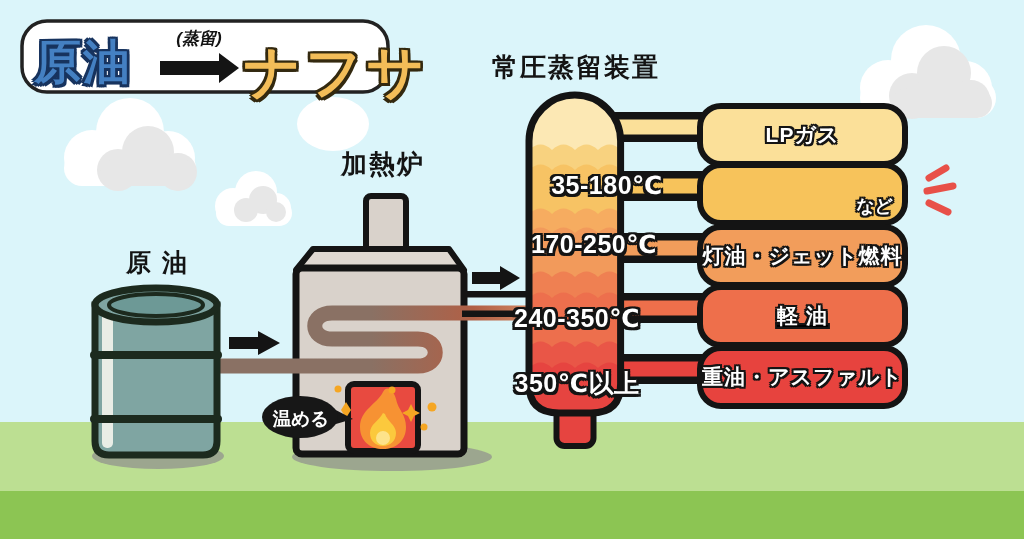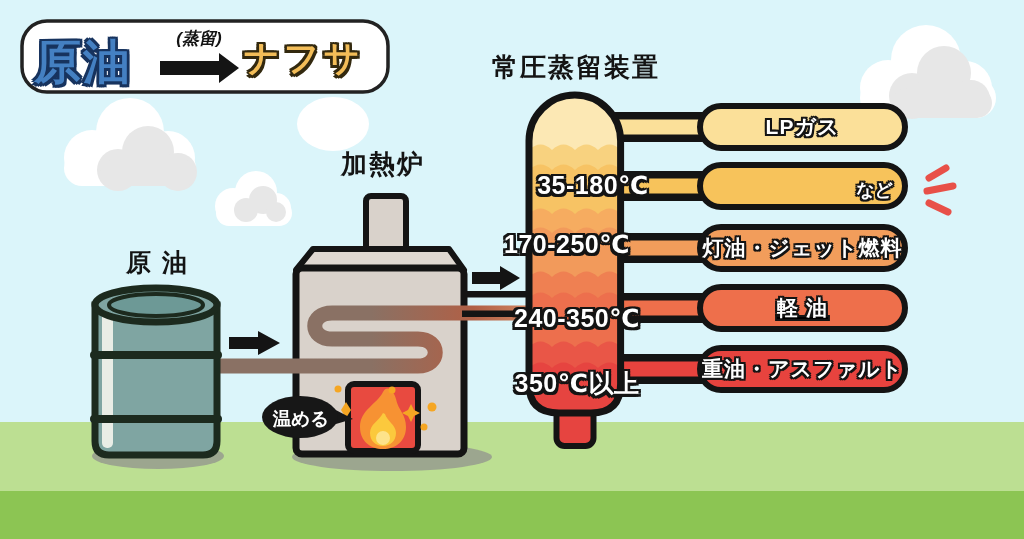--- a/index.html
+++ b/index.html
@@ -28,21 +28,21 @@
     -2.5px 0 0 #17335E, 2.5px 0 0 #17335E,
     0 -2.5px 0 #17335E, 0 2.5px 0 #17335E;}
   .title-gold{text-shadow:
     -2.5px -2.5px 0 #33290F, 2.5px -2.5px 0 #33290F,
     -2.5px  2.5px 0 #33290F, 2.5px  2.5px 0 #33290F,
     -2.5px 0 0 #33290F, 2.5px 0 0 #33290F,
     0 -2.5px 0 #33290F, 0 2.5px 0 #33290F;}
   .plain-label{color:#141414;font-weight:800;}
   .temp-label{width:160px;text-align:center;font-size:25px;font-weight:800;
               letter-spacing:.5px;white-space:nowrap;}
-  .pill{left:697px;width:211px;height:48px;box-sizing:border-box;
+  .pill{left:697px;width:211px;height:64px;box-sizing:border-box;
         border:6px solid #141414;border-radius:24px;
         display:flex;align-items:center;justify-content:center;}
   .pill-label{font-size:21px;font-weight:800;white-space:nowrap;letter-spacing:1px;}
   .pill-note{position:absolute;right:9px;bottom:2px;font-size:18px;font-weight:800;}
 </style>
 </head>
 <body>
 
 <div class="abs" id="sky" style="background-color: rgb(219, 245, 250);"></div>
 <div class="abs" id="grass-light" style="background-color: rgb(188, 223, 146);"></div>
@@ -182,29 +182,29 @@
 
   <g stroke="#E85048" stroke-width="7" stroke-linecap="round">
     <line x1="929" y1="178" x2="946" y2="168"></line>
     <line x1="927" y1="191" x2="953" y2="186"></line>
     <line x1="929" y1="203" x2="948" y2="212"></line>
   </g>
 </svg>
 
 <div class="abs title-blue" style="left: 34px; top: 31px; font-size: 47px; font-weight: 800; letter-spacing: 2px; color: rgb(68, 128, 194);">原油</div>
 <div class="abs plain-label" style="left:147px;top:27px;width:104px;text-align:center;font-size:17px;font-weight:700;font-style:italic;">(蒸留)</div>
-<div class="abs title-gold" style="left: 244px; top: 35px; font-size: 35px; font-weight: 800; letter-spacing: 4px; color: rgb(243, 189, 88);">ナフサ</div>
+<div class="abs title-gold" style="left: 244px; top: 35px; font-size: 56px; font-weight: 800; letter-spacing: 4px; color: rgb(243, 189, 88);">ナフサ</div>
 
 <div class="abs plain-label" style="left:492px;top:50px;font-size:26px;letter-spacing:2px;">常圧蒸留装置</div>
 <div class="abs plain-label" style="left:341px;top:147px;font-size:26px;letter-spacing:2px;">加熱炉</div>
 <div class="abs plain-label" style="left:126px;top:246px;font-size:25px;letter-spacing:2px;">原 油</div>
 <div class="abs" style="left:263px;top:406px;width:76px;text-align:center;font-size:18.5px;font-weight:700;color:#fff;">温める</div>
 
-<div class="abs temp-label outline-black" style="left:513px;top:171px;">35-180℃</div>
-<div class="abs temp-label outline-black" style="left:487px;top:230px;">170-250℃</div>
+<div class="abs temp-label outline-black" style="left:527px;top:171px;">35-180℃</div>
+<div class="abs temp-label outline-black" style="left:497px;top:230px;text-align:right;">170-250℃</div>
 <div class="abs temp-label outline-black" style="left:497px;top:304px;">240-350℃</div>
 <div class="abs temp-label outline-black" style="left:497px;top:367px;">350℃以上</div>
 
 <div class="abs pill" style="top: 103px; background-color: rgb(251, 224, 153);">
   <span class="pill-label outline-thin">LPガス</span>
 </div>
 <div class="abs pill" style="top: 162px; background-color: rgb(247, 195, 91);">
   <span class="pill-note outline-thin">など</span>
 </div>
 <div class="abs pill" style="top: 224px; background-color: rgb(242, 157, 91);">

